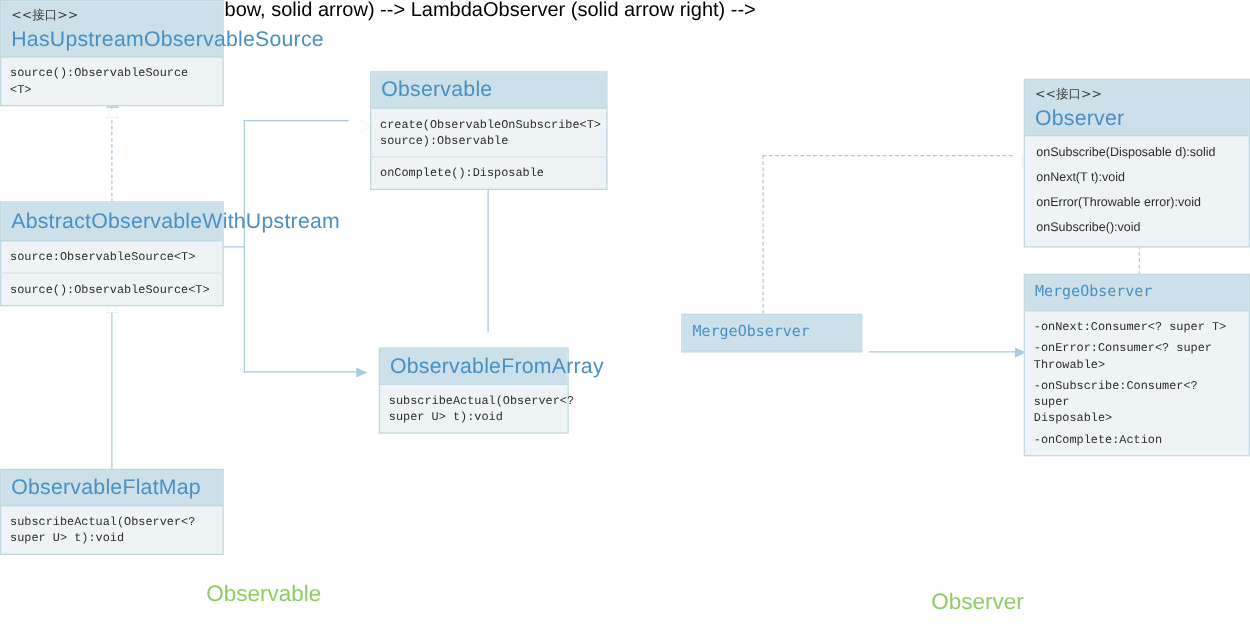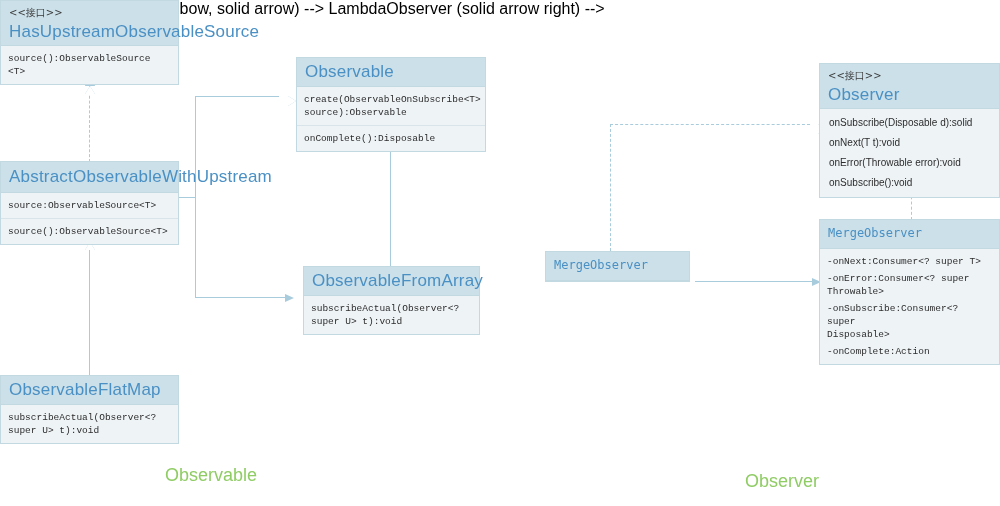--- a/index.html
+++ b/index.html
@@ -204,21 +204,21 @@
     <div class="sect">
       <div class="m">create(ObservableOnSubscribe&lt;T&gt;
 source):Observable</div>
     </div>
     <div class="sect">
       <div class="m">onComplete():Disposable</div>
     </div>
   </div>
 
   
-  <div class="uml" style="left:303px;top:266px;width:177px;">
+  <div class="uml" style="left:303px;top:278px;width:152px;">
     <div class="hdr" style="padding-top:6px;padding-bottom:7px;">
       <div class="cname">ObservableFromArray</div>
     </div>
     <div class="sect">
       <div class="m">subscribeActual(Observer&lt;?
 super U&gt; t):void</div>
     </div>
   </div>
 
   

